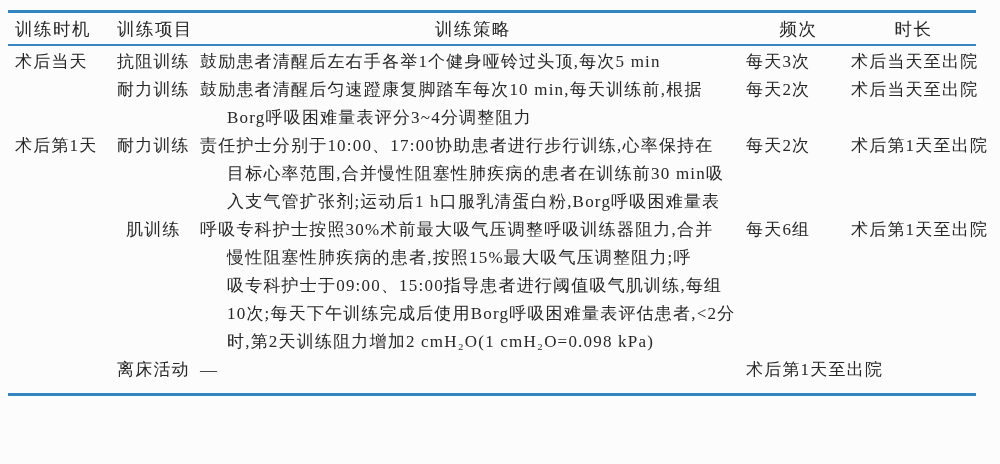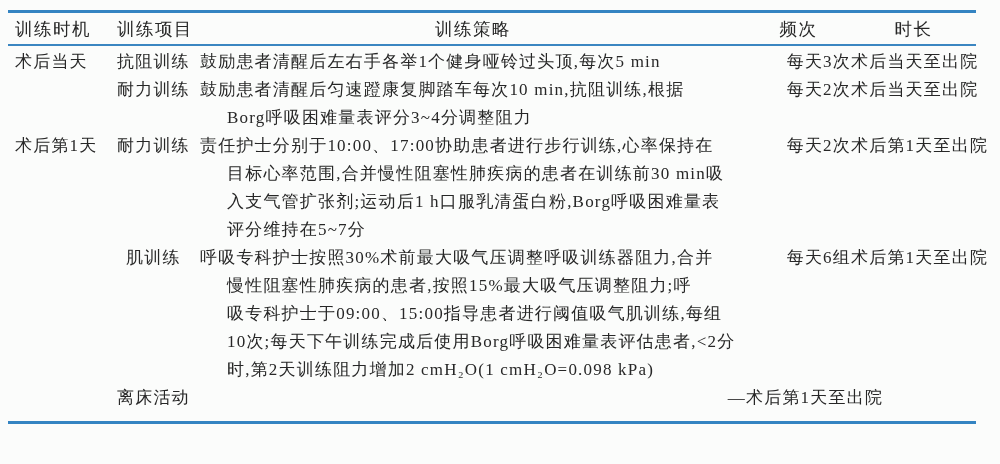--- a/index.html
+++ b/index.html
@@ -41,21 +41,21 @@
     padding: 2px 0 9px 0;
     font-size: 17px;
     letter-spacing: 1.2px;
   }
   .line {
     height: 28px;
     line-height: 28px;
     white-space: nowrap;
   }
   .cell.timing { padding-left: 7px; }
-  .cell.freq, .cell.dur { text-align: right; }
+  .cell.freq, .cell.dur { text-align: left; }
   .cell.strategy .line.cont { padding-left: 27px; }
   .cell.item .line.i2 { padding-left: 9px; }
 </style>
 </head>
 <body>
 
 <div class="tbl">
   <div class="rule top"></div>
 
   <div class="grid header-row">
@@ -89,21 +89,21 @@
     </div>
 
     <div class="grid entry">
       <div class="cell timing">
         <div class="line"></div>
       </div>
       <div class="cell item">
         <div class="line">耐力训练</div>
       </div>
       <div class="cell strategy">
-        <div class="line">鼓励患者清醒后匀速蹬康复脚踏车每次10 min,抗阻训练,根据</div>
+        <div class="line">鼓励患者清醒后匀速蹬康复脚踏车每次10 min,每天训练前,根据</div>
         <div class="line cont">Borg呼吸困难量表评分3~4分调整阻力</div>
       </div>
       <div class="cell freq">
         <div class="line">每天2次</div>
       </div>
       <div class="cell dur">
         <div class="line">术后当天至出院</div>
       </div>
     </div>
 
@@ -111,21 +111,20 @@
       <div class="cell timing">
         <div class="line">术后第1天</div>
       </div>
       <div class="cell item">
         <div class="line">耐力训练</div>
       </div>
       <div class="cell strategy">
         <div class="line">责任护士分别于10:00、17:00协助患者进行步行训练,心率保持在</div>
         <div class="line cont">目标心率范围,合并慢性阻塞性肺疾病的患者在训练前30 min吸</div>
         <div class="line cont">入支气管扩张剂;运动后1 h口服乳清蛋白粉,Borg呼吸困难量表</div>
-        <div class="line cont">评分维持在5~7分</div>
       </div>
       <div class="cell freq">
         <div class="line">每天2次</div>
       </div>
       <div class="cell dur">
         <div class="line">术后第1天至出院</div>
       </div>
     </div>
 
     <div class="grid entry">

